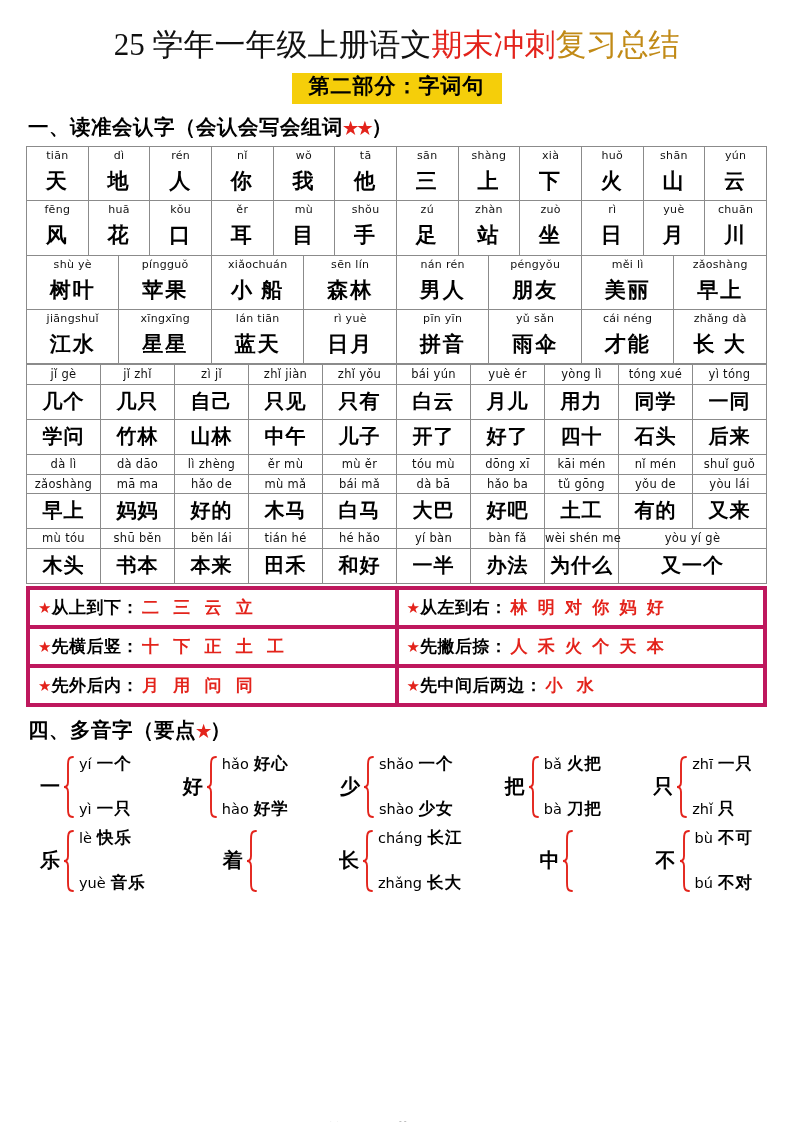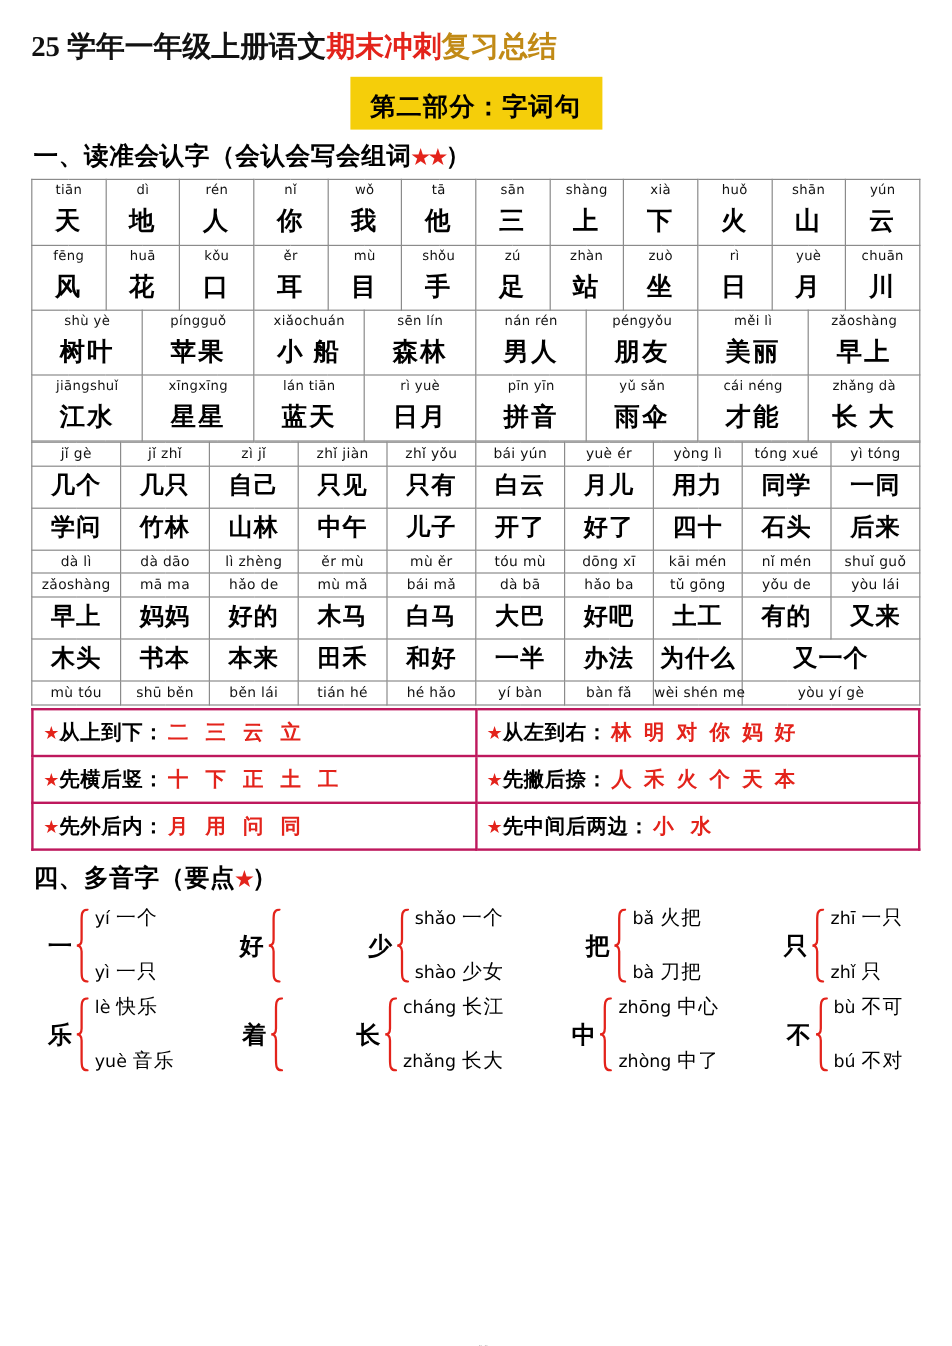--- a/index.html
+++ b/index.html
@@ -11,40 +11,41 @@
     width: 793px; height: 1122px;
     font-family: "Liberation Serif", "DejaVu Serif", serif;
     color: #000;
     position: relative;
     overflow: hidden;
   }
   .page { width: 793px; height: 1122px; position: relative; padding: 0 26px; }
 
   
   .main-title {
-    font-size: 24px;
-    font-weight: bold;
+    text-align: center;
+    font-size: 31px;
+    font-weight: normal;
     letter-spacing: 0px;
     white-space: nowrap;
     margin: 26px 0 0 0;
     line-height: 1.22;
     font-family: "Liberation Serif", "DejaVu Serif", serif;
   }
   .t-black { color: #111111; }
   .t-red   { color: #e3231b; }
   .t-gold  { color: #c18a16; }
 
   .subtitle-wrap { text-align: center; margin-top: 9px; }
   .subtitle {
     display: inline-block;
     background: #f5ce0a;
     color: #000;
     font-size: 21px;
     font-weight: bold;
-    padding: 12px 17px 5px 17px;
+    padding: 0 17px 5px 17px;
     line-height: 1.25;
     letter-spacing: 1px;
   }
 
   
   .sec-head {
     font-size: 20.5px;
     font-weight: bold;
     margin: 11px 0 5px 2px;
     letter-spacing: 0.5px;
@@ -84,21 +85,21 @@
     color: #000;
   }
 
   
   table.t2 .py { font-size: 11.5px; }
   table.t2 .hz { font-size: 20px; letter-spacing: 1px; margin-top: 37px; }
 
   
   table.t3 { width: 100%; border-collapse: collapse; table-layout: fixed; margin-top: 2px; }
   table.t3 td {
-    border: 2px solid #be185d;
+    border: 4px solid #be185d;
     padding: 6px 6px 6px 8px;
     vertical-align: middle;
     height: 39px;
     white-space: nowrap;
   }
   .rule-star { color: #e3231b; font-size: 15px; }
   .rule-label { font-size: 17px; font-weight: bold; color: #000; letter-spacing: 0.5px; }
   .rule-chars { color: #e3231b; font-size: 17px; font-weight: bold; letter-spacing: 5px; margin-left: 3px; }
   .rule-chars.tight { letter-spacing: 3px; }
 
@@ -134,21 +135,21 @@
     font-size: 16px;
     line-height: 1;
     white-space: nowrap;
     color: #000;
   }
   .poly-item .pinyin {
     font-family: "DejaVu Sans", "Liberation Sans", sans-serif;
     font-size: 14.5px;
   }
   .poly-item .word {
-    font-weight: normal;
+    font-weight: bold;
     font-size: 16.5px;
     margin-left: 5px;
     letter-spacing: 1px;
   }
 
   
   .footer {
     position: absolute;
     left: 0; right: 0;
     bottom: 6px;
@@ -467,41 +468,41 @@
           <td colspan="2" class="hz">好的</td>
           <td colspan="2" class="hz">木马</td>
           <td colspan="2" class="hz">白马</td>
           <td colspan="2" class="hz">大巴</td>
           <td colspan="2" class="hz">好吧</td>
           <td colspan="2" class="hz">土工</td>
           <td colspan="2" class="hz">有的</td>
           <td colspan="2" class="hz">又来</td>
         </tr>
         <tr>
+          <td colspan="2" class="py">mù tóu</td>
+          <td colspan="2" class="py">shū běn</td>
+          <td colspan="2" class="py">běn lái</td>
+          <td colspan="2" class="py">tián hé</td>
+          <td colspan="2" class="py">hé hǎo</td>
+          <td colspan="2" class="py">yí bàn</td>
+          <td colspan="2" class="py">bàn fǎ</td>
+          <td colspan="2" class="py">wèi shén me</td>
+          <td colspan="4" class="py">yòu  yí  gè</td>
+        </tr>
+        <tr>
           <td colspan="2" class="hz">木头</td>
           <td colspan="2" class="hz">书本</td>
           <td colspan="2" class="hz">本来</td>
           <td colspan="2" class="hz">田禾</td>
           <td colspan="2" class="hz">和好</td>
           <td colspan="2" class="hz">一半</td>
           <td colspan="2" class="hz">办法</td>
           <td colspan="2" class="hz">为什么</td>
           <td colspan="4" class="hz">又一个</td>
         </tr>
-        <tr>
-          <td colspan="2" class="py">mù tóu</td>
-          <td colspan="2" class="py">shū běn</td>
-          <td colspan="2" class="py">běn lái</td>
-          <td colspan="2" class="py">tián hé</td>
-          <td colspan="2" class="py">hé hǎo</td>
-          <td colspan="2" class="py">yí bàn</td>
-          <td colspan="2" class="py">bàn fǎ</td>
-          <td colspan="2" class="py">wèi shén me</td>
-          <td colspan="4" class="py">yòu  yí  gè</td>
-        </tr>
       </tbody>
     </table>
 
 
   <table class="t3" id="table-three">
       <tbody>
         <tr>
           <td><span class="rule-star">★</span><span class="rule-label">从上到下：</span><span class="rule-chars">二 三 云 立</span></td>
           <td><span class="rule-star">★</span><span class="rule-label">从左到右：</span><span class="rule-chars tight">林 明 对 你 妈 好</span></td>
         </tr>
@@ -534,20 +535,24 @@
             <span class="poly-item"><span class="pinyin">yì</span><span class="word">一只</span></span>
           </span>
         </div>
         <div class="poly">
           <span class="poly-char">好</span>
           <span class="brace">
             <svg width="11" height="62" viewBox="0 0 11 62">
               <path d="M10 1 C5 1 5 5 5 10 L5 26 C5 30 3 31 1 31 C3 31 5 32 5 36 L5 52 C5 57 5 61 10 61" fill="none" stroke="#e3231b" stroke-width="1.9" stroke-linecap="round"></path>
             </svg>
           </span>
+          <span class="poly-items">
+            <span class="poly-item"><span class="pinyin">hǎo</span><span class="word">好心</span></span>
+            <span class="poly-item"><span class="pinyin">hào</span><span class="word">好学</span></span>
+          </span>
         </div>
         <div class="poly">
           <span class="poly-char">少</span>
           <span class="brace">
             <svg width="11" height="62" viewBox="0 0 11 62">
               <path d="M10 1 C5 1 5 5 5 10 L5 26 C5 30 3 31 1 31 C3 31 5 32 5 36 L5 52 C5 57 5 61 10 61" fill="none" stroke="#e3231b" stroke-width="1.9" stroke-linecap="round"></path>
             </svg>
           </span>
           <span class="poly-items">
             <span class="poly-item"><span class="pinyin">shǎo</span><span class="word">一个</span></span>
@@ -611,24 +616,20 @@
             <span class="poly-item"><span class="pinyin">cháng</span><span class="word">长江</span></span>
             <span class="poly-item"><span class="pinyin">zhǎng</span><span class="word">长大</span></span>
           </span>
         </div>
         <div class="poly">
           <span class="poly-char">中</span>
           <span class="brace">
             <svg width="11" height="62" viewBox="0 0 11 62">
               <path d="M10 1 C5 1 5 5 5 10 L5 26 C5 30 3 31 1 31 C3 31 5 32 5 36 L5 52 C5 57 5 61 10 61" fill="none" stroke="#e3231b" stroke-width="1.9" stroke-linecap="round"></path>
             </svg>
-          </span>
-          <span class="poly-items">
-            <span class="poly-item"><span class="pinyin">zhōng</span><span class="word">中心</span></span>
-            <span class="poly-item"><span class="pinyin">zhòng</span><span class="word">中了</span></span>
           </span>
         </div>
         <div class="poly">
           <span class="poly-char">不</span>
           <span class="brace">
             <svg width="11" height="62" viewBox="0 0 11 62">
               <path d="M10 1 C5 1 5 5 5 10 L5 26 C5 30 3 31 1 31 C3 31 5 32 5 36 L5 52 C5 57 5 61 10 61" fill="none" stroke="#e3231b" stroke-width="1.9" stroke-linecap="round"></path>
             </svg>
           </span>
           <span class="poly-items">

